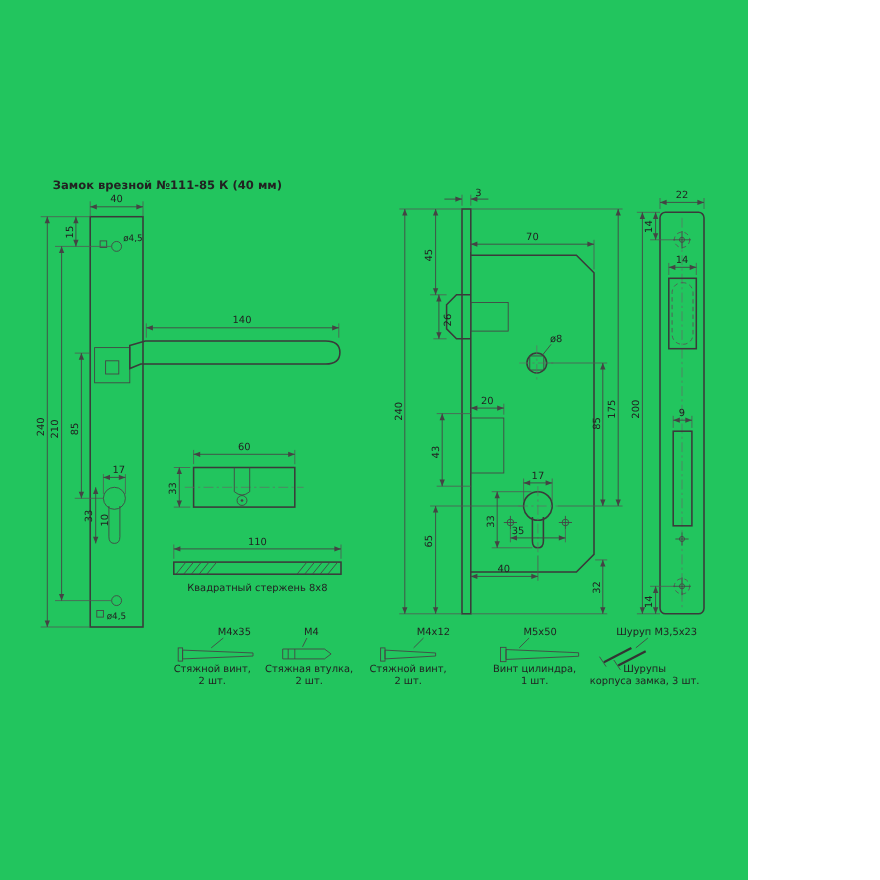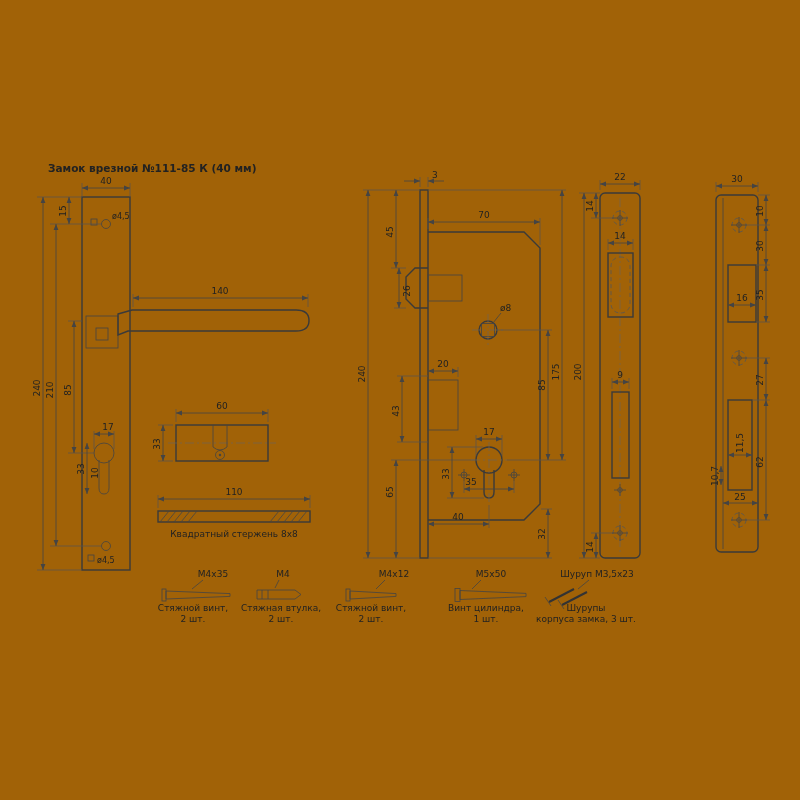--- a/index.html
+++ b/index.html
@@ -1,16 +1,16 @@
 <!DOCTYPE html>
 <html><head>
 <meta charset="utf-8">
 <style>
   html,body{margin:0;padding:0;background:#ffffff;}
-  .canvas{width:800px;height:800px;background:#a16207;position:relative;overflow:hidden;}
+  .canvas{width:680px;height:800px;background:#22c55e;position:relative;overflow:hidden;}
   svg{display:block;}
   svg text{font-family:"DejaVu Sans","Liberation Sans",sans-serif;font-size:9px;fill:#222;}
   svg text.ttl{font-size:10.5px;font-weight:bold;}
   svg text.sm{font-size:8px;}
   .thick{stroke:#3a3a3a;stroke-width:1.4;fill:none;}
   .thin{stroke:#444;stroke-width:0.8;fill:none;}
   .ext{stroke:#555;stroke-width:0.7;fill:none;}
   .dim{stroke:#444;stroke-width:0.8;fill:none;}
   .dash{stroke:#555;stroke-width:0.8;fill:none;stroke-dasharray:4 3;}
   .cl{stroke:#666;stroke-width:0.6;fill:none;stroke-dasharray:9 3 2 3;}

